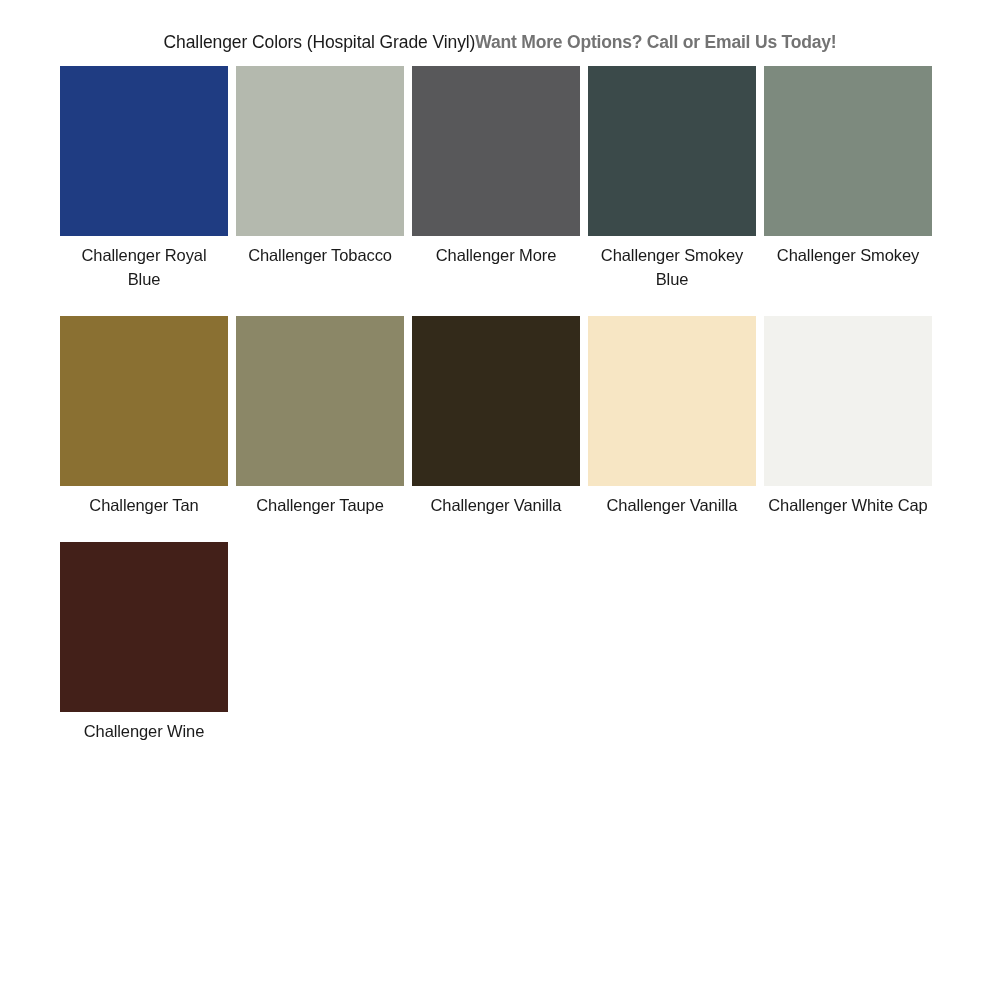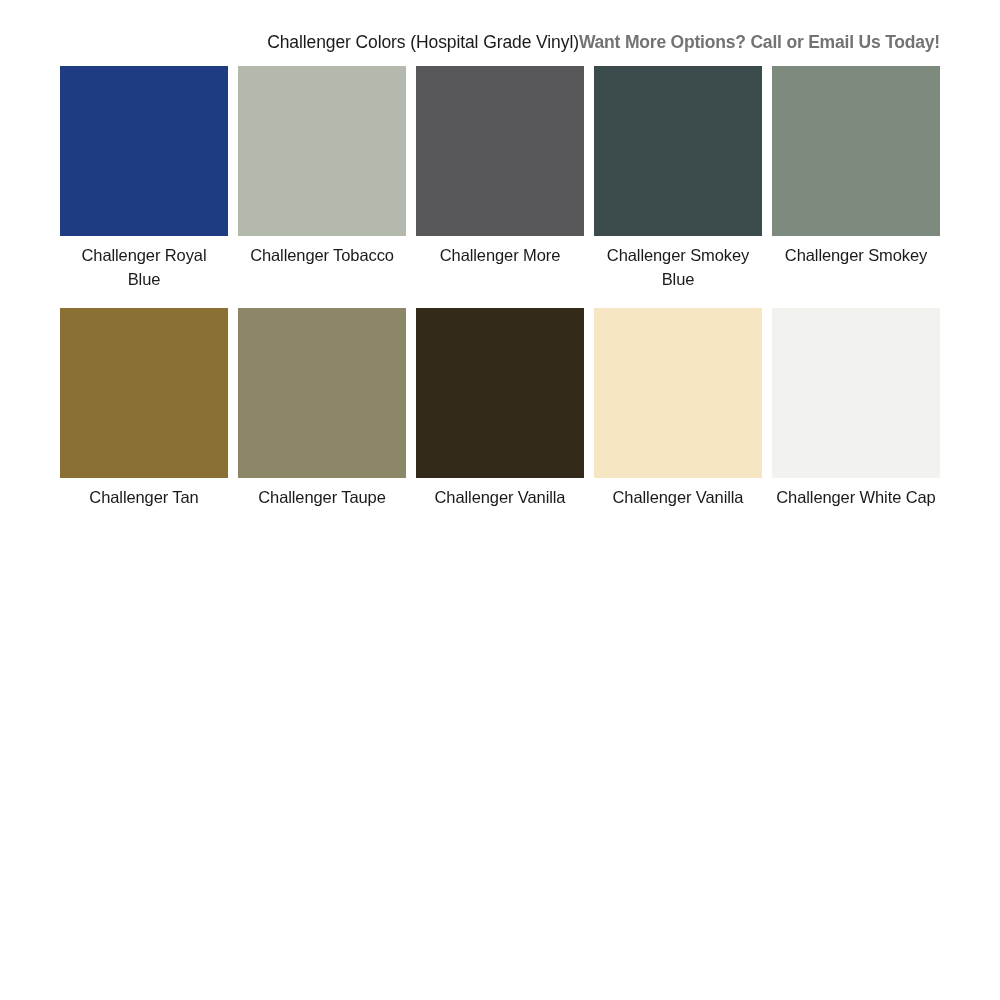--- a/index.html
+++ b/index.html
@@ -20,21 +20,21 @@
     width: 1000px;
     height: 1000px;
     box-sizing: border-box;
     padding: 32px 60px 0 60px;
   }
 
   
   .header {
     display: flex;
     align-items: baseline;
-    justify-content: flex-end;
+    justify-content: center;
     height: 26px;
     margin-bottom: 8px;
   }
   .header-title {
     font-size: 17.5px;
     font-weight: 400;
     letter-spacing: -0.1px;
     white-space: nowrap;
     color: #1a1a1a;
   }
@@ -46,20 +46,21 @@
     color: #737373;
   }
 
   
   .swatch-grid {
     display: grid;
     grid-template-columns: repeat(5, 168px);
     column-gap: 10px;
     row-gap: 0;
     align-content: start;
+    gap: 8px;
   }
 
   .swatch-cell {
     width: 168px;
     display: flex;
     flex-direction: column;
     align-items: center;
   }
 
   .swatch-chip {
@@ -125,15 +126,19 @@
         <div class="swatch-label">Challenger Vanilla</div>
       </div>
       <div class="swatch-cell">
         <div class="swatch-chip" style="background-color: rgb(247, 230, 196);"></div>
         <div class="swatch-label">Challenger Vanilla</div>
       </div>
       <div class="swatch-cell">
         <div class="swatch-chip" style="background-color: rgb(242, 242, 238);"></div>
         <div class="swatch-label">Challenger White Cap</div>
       </div>
+      <div class="swatch-cell">
+        <div class="swatch-chip" style="background-color: rgb(67, 32, 25);"></div>
+        <div class="swatch-label">Challenger Wine</div>
+      </div>
     </div>
 
 </div>
 
 </body></html>

